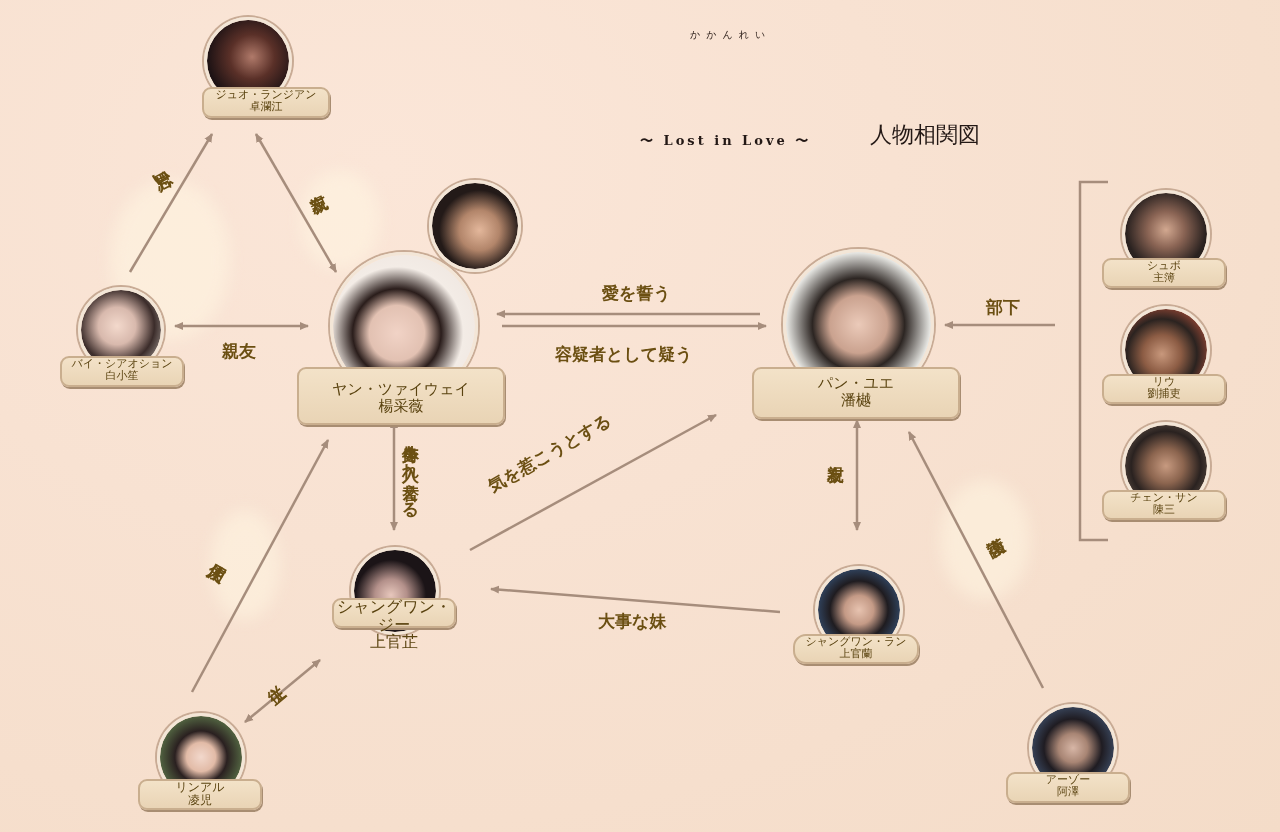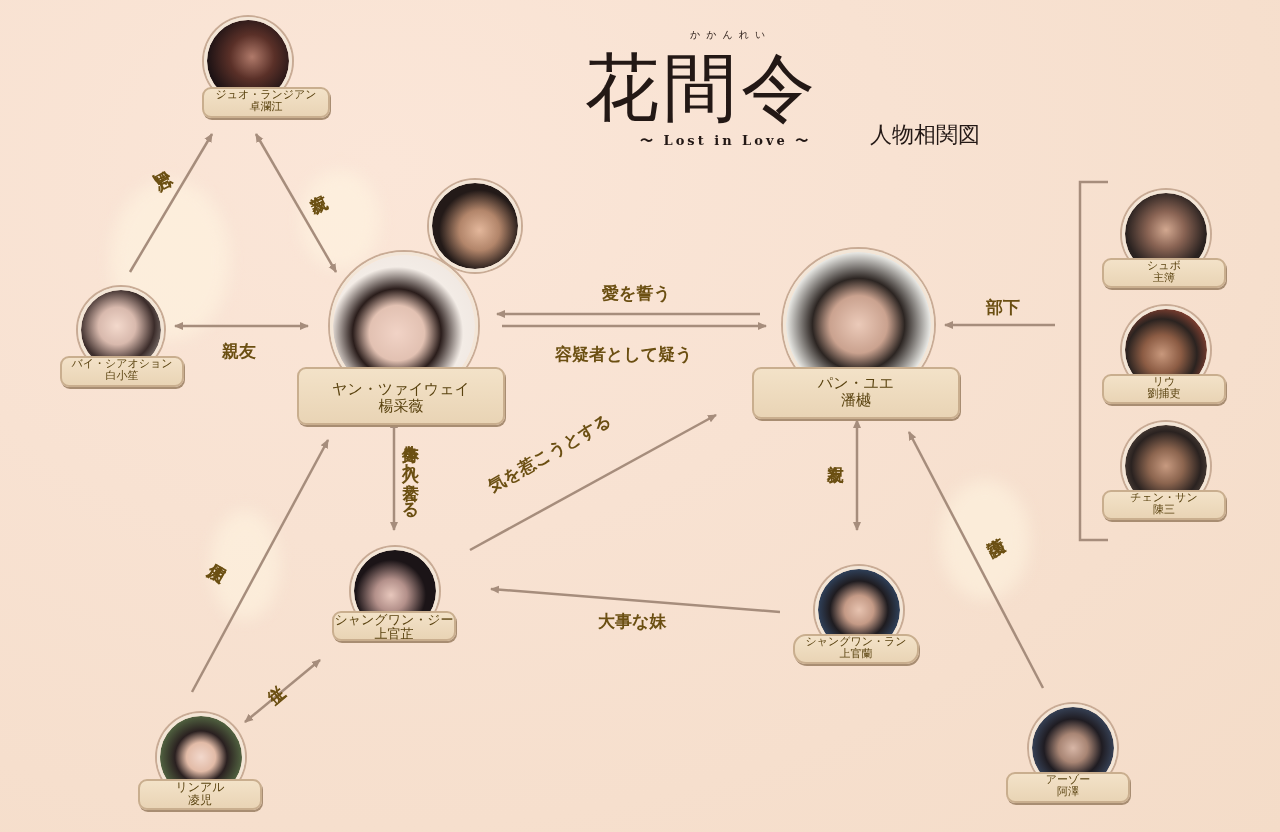--- a/index.html
+++ b/index.html
@@ -38,21 +38,20 @@
 </head>
 <body>
 
 <div class="paper-spot" style="left:110px;top:180px;width:120px;height:160px;"></div>
 <div class="paper-spot" style="left:300px;top:170px;width:80px;height:100px;"></div>
 <div class="paper-spot" style="left:940px;top:480px;width:90px;height:120px;"></div>
 <div class="paper-spot" style="left:210px;top:510px;width:70px;height:110px;"></div>
 
 <div class="title-wrap">
   <div class="ruby">かかんれい</div>
-  <div class="main-title">花間令</div>
   <div class="subtitle">〜 Lost in Love 〜</div>
   <div class="chart-title">人物相関図</div>
 </div>
 
 <svg class="links">
   <defs>
     <marker id="ah" markerWidth="10" markerHeight="10" refX="8" refY="5" orient="auto" markerUnits="userSpaceOnUse">
       <path d="M0,1 L9,5 L0,9 Z" fill="#a68d7c"></path>
     </marker>
     <marker id="at" markerWidth="10" markerHeight="10" refX="2" refY="5" orient="auto" markerUnits="userSpaceOnUse">
@@ -164,21 +163,21 @@
   <div class="plaque" style="left:1102px;top:490px;width:120px;height:26px;font-size:11px;">
     <span class="kana">チェン・サン</span>
     <span class="kanji">陳三</span>
   </div>
 </div>
 
 <div class="node">
   <div class="avatar" style="left:351px;top:547px;width:82px;height:82px;">
     <div class="face" style="background:radial-gradient(circle at 45% 55%,#e7c7bc 0%,#b3908a 25%,#1b1417 55%),#141014;"></div>
   </div>
-  <div class="plaque" style="left:332px;top:611px;width:120px;height:26px;font-size:13px;">
+  <div class="plaque" style="left:332px;top:598px;width:120px;height:26px;font-size:16px;font-family:Liberation Mono, monospace;">
     <span class="kana">シャングワン・ジー</span>
     <span class="kanji">上官芷</span>
   </div>
 </div>
 
 <div class="node">
   <div class="avatar" style="left:815px;top:566px;width:82px;height:82px;">
     <div class="face" style="background:radial-gradient(circle at 50% 50%,#e7c3b0 0%,#c49a86 25%,#1f1c20 50%,#3b5a82 85%);"></div>
   </div>
   <div class="plaque" style="left:793px;top:634px;width:122px;height:26px;font-size:11px;border-radius:13px;">

